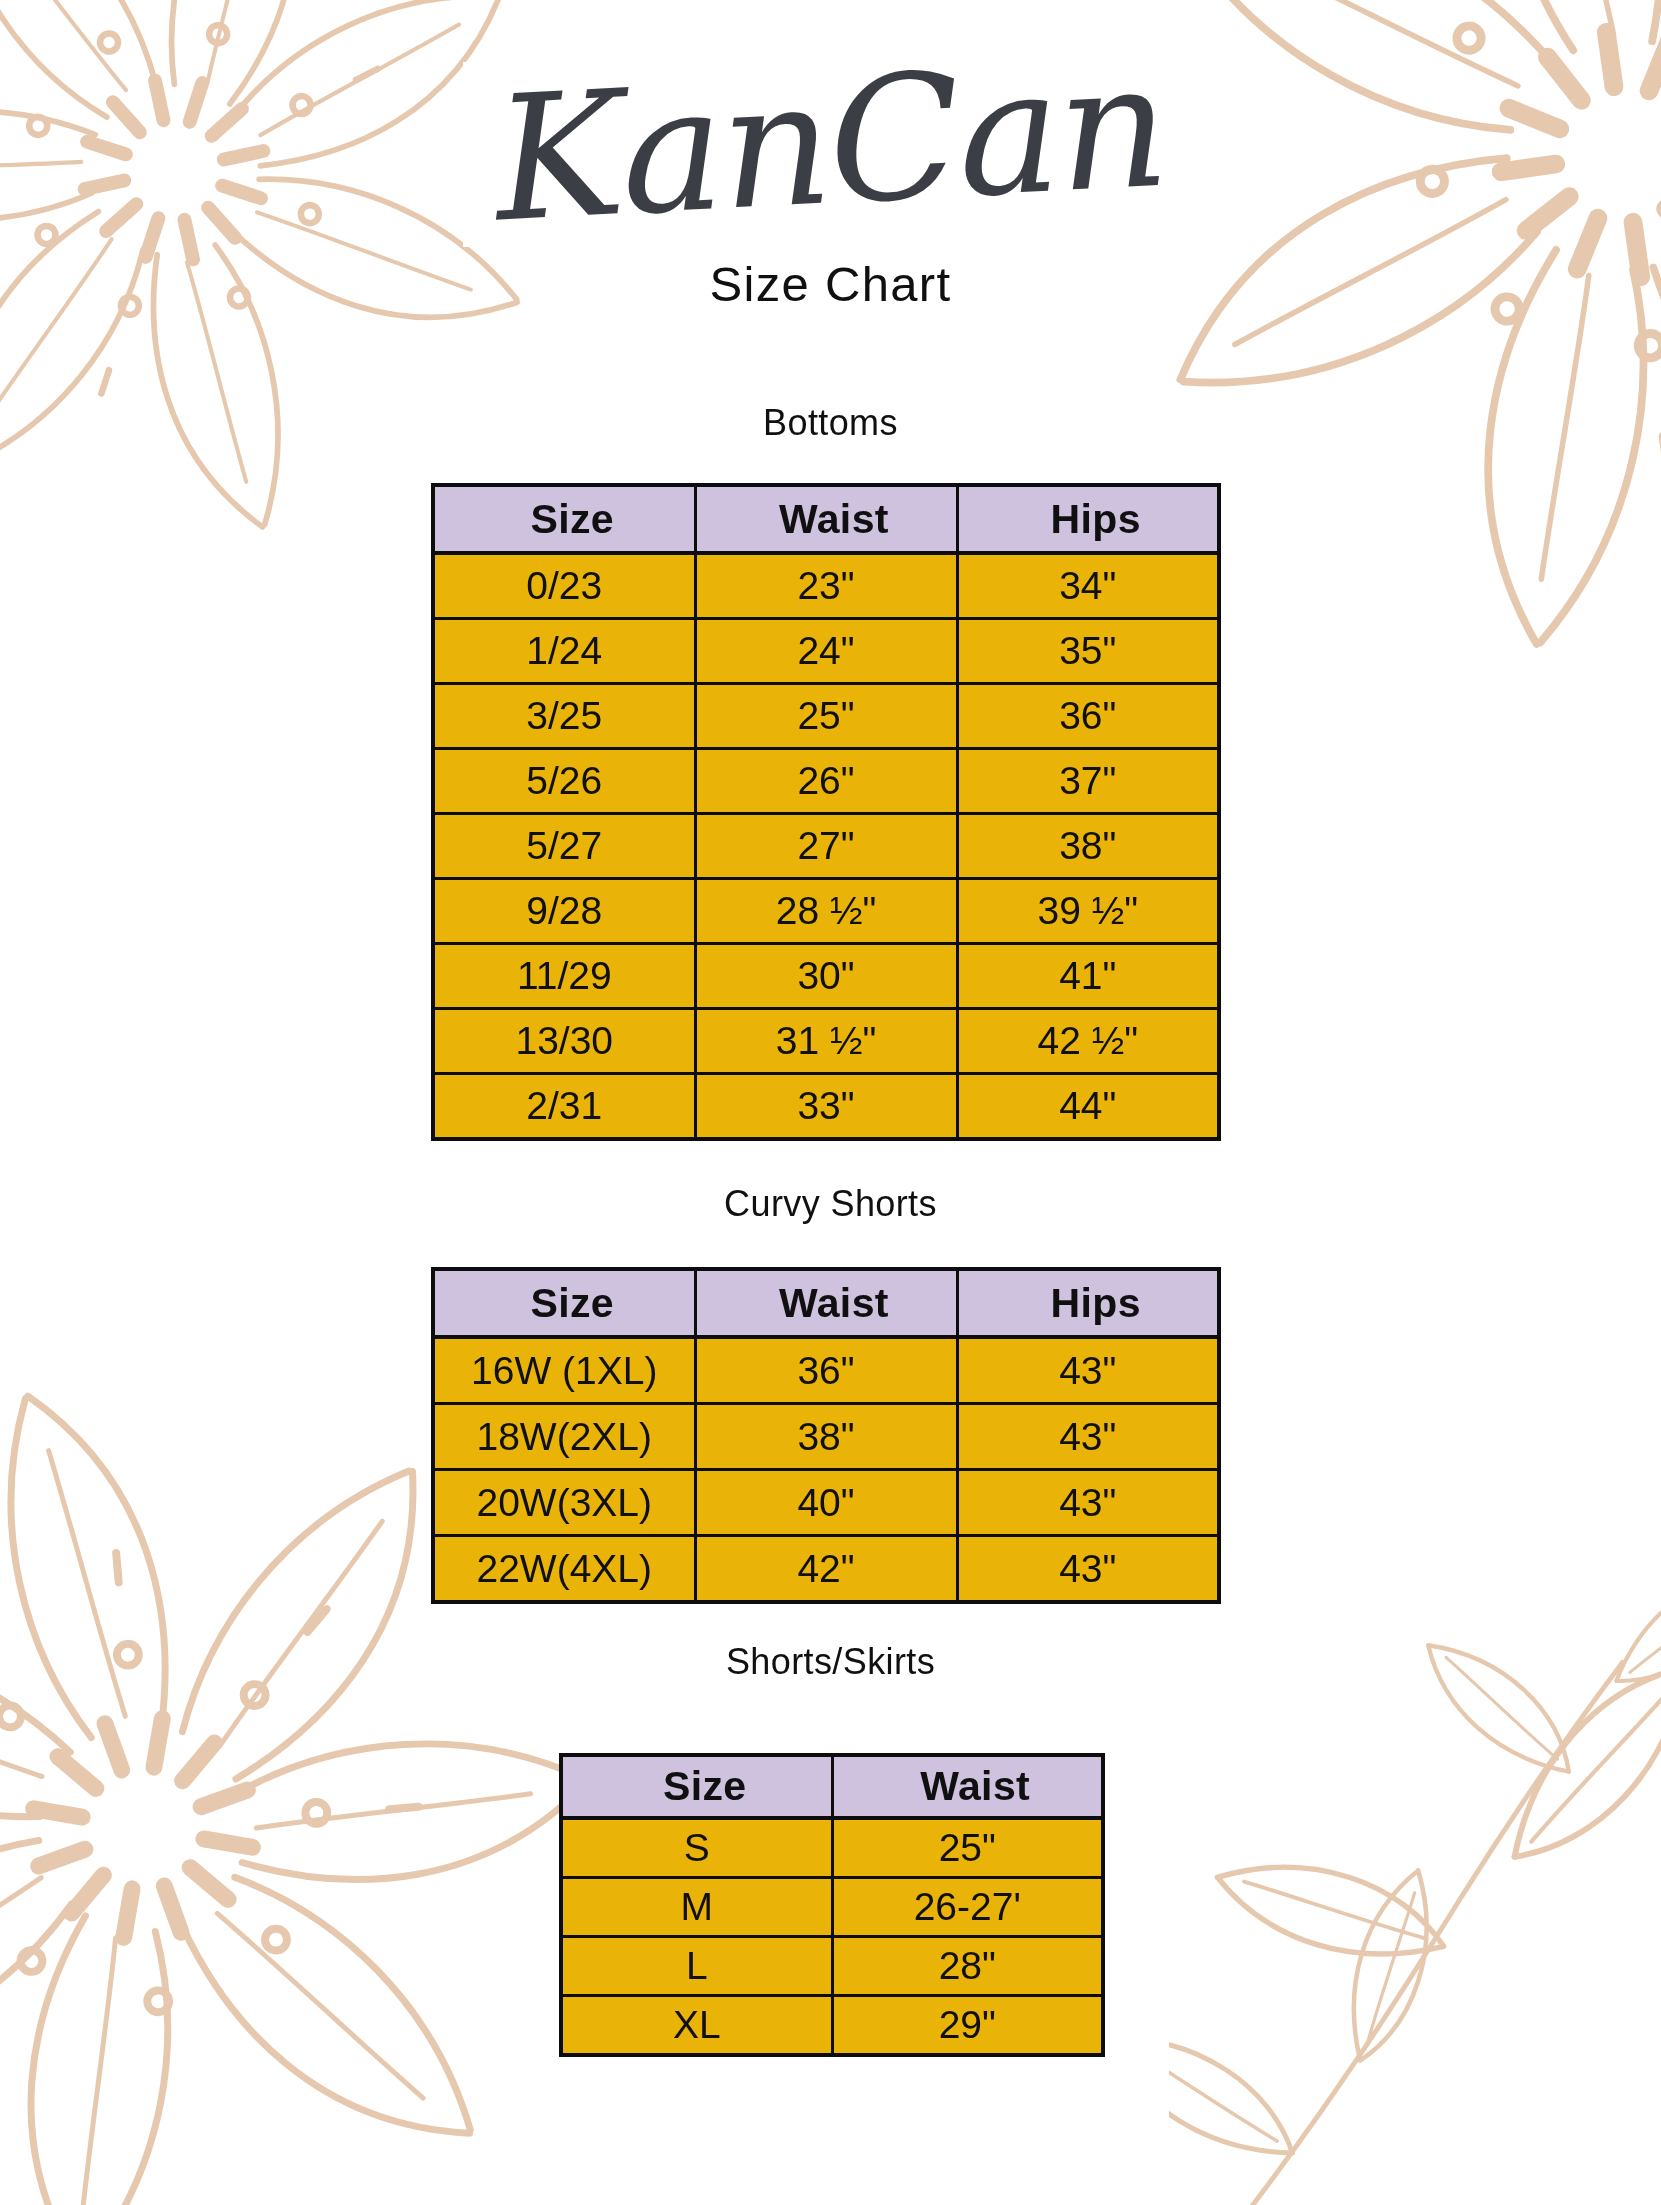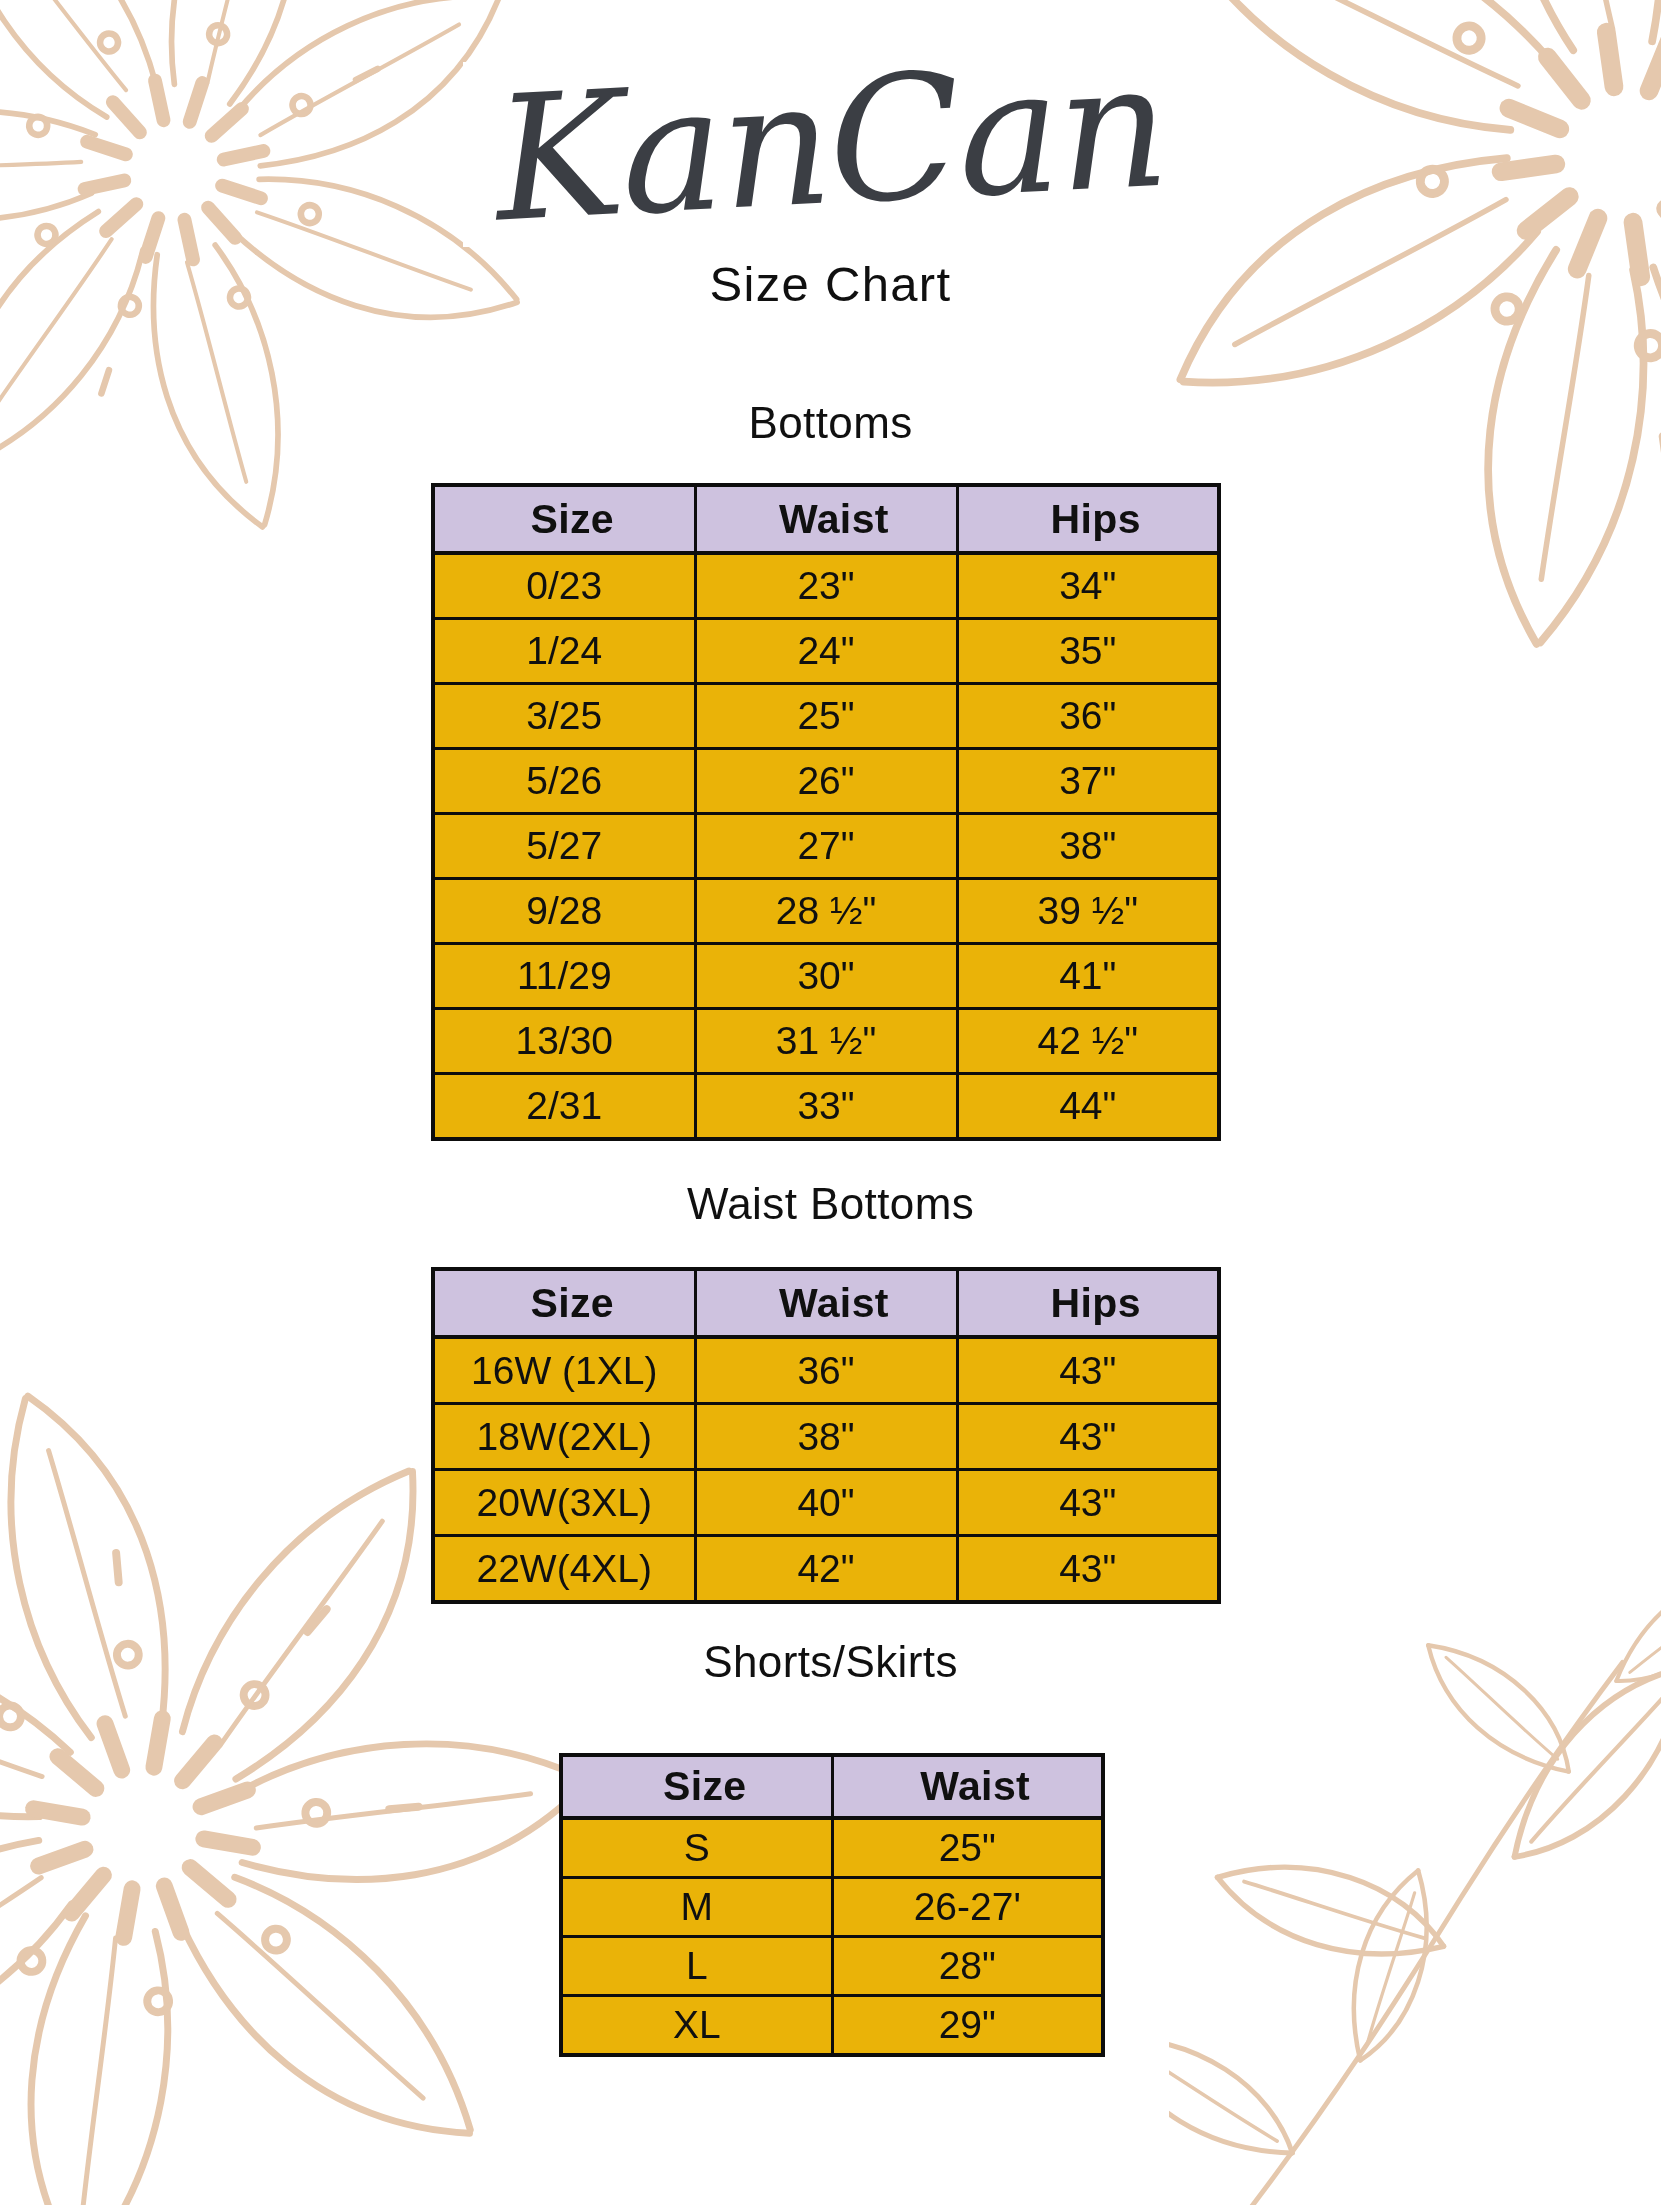--- a/index.html
+++ b/index.html
@@ -46,21 +46,21 @@
     position:absolute;left:0;right:0;top:247px;
     text-align:center;
     font-size:49px;line-height:75px;
     font-weight:500;
     letter-spacing:1.3px;
     z-index:2;
   }
   .section-title{
     position:absolute;left:0;right:0;
     text-align:center;
-    font-size:44px;line-height:54px;
+    font-size:36px;line-height:54px;
     font-weight:500;
     letter-spacing:0.4px;
     margin:0;
     z-index:2;
   }
   #title-bottoms{top:396px;}
   #title-curvy{top:1177px;}
   #title-shorts{top:1635px;}
   
   table.size-table{
@@ -232,21 +232,21 @@
         <td>42 ½"</td>
       </tr>
       <tr>
         <td>2/31</td>
         <td>33"</td>
         <td>44"</td>
       </tr>
     </tbody>
   </table>
 
-<h2 class="section-title" id="title-curvy">Waist Bottoms</h2>
+<h2 class="section-title" id="title-curvy">Curvy Shorts</h2>
 <table class="size-table" id="table-curvy">
     <thead>
       <tr>
         <th>Size</th>
         <th>Waist</th>
         <th>Hips</th>
       </tr>
     </thead>
     <tbody>
       <tr>

